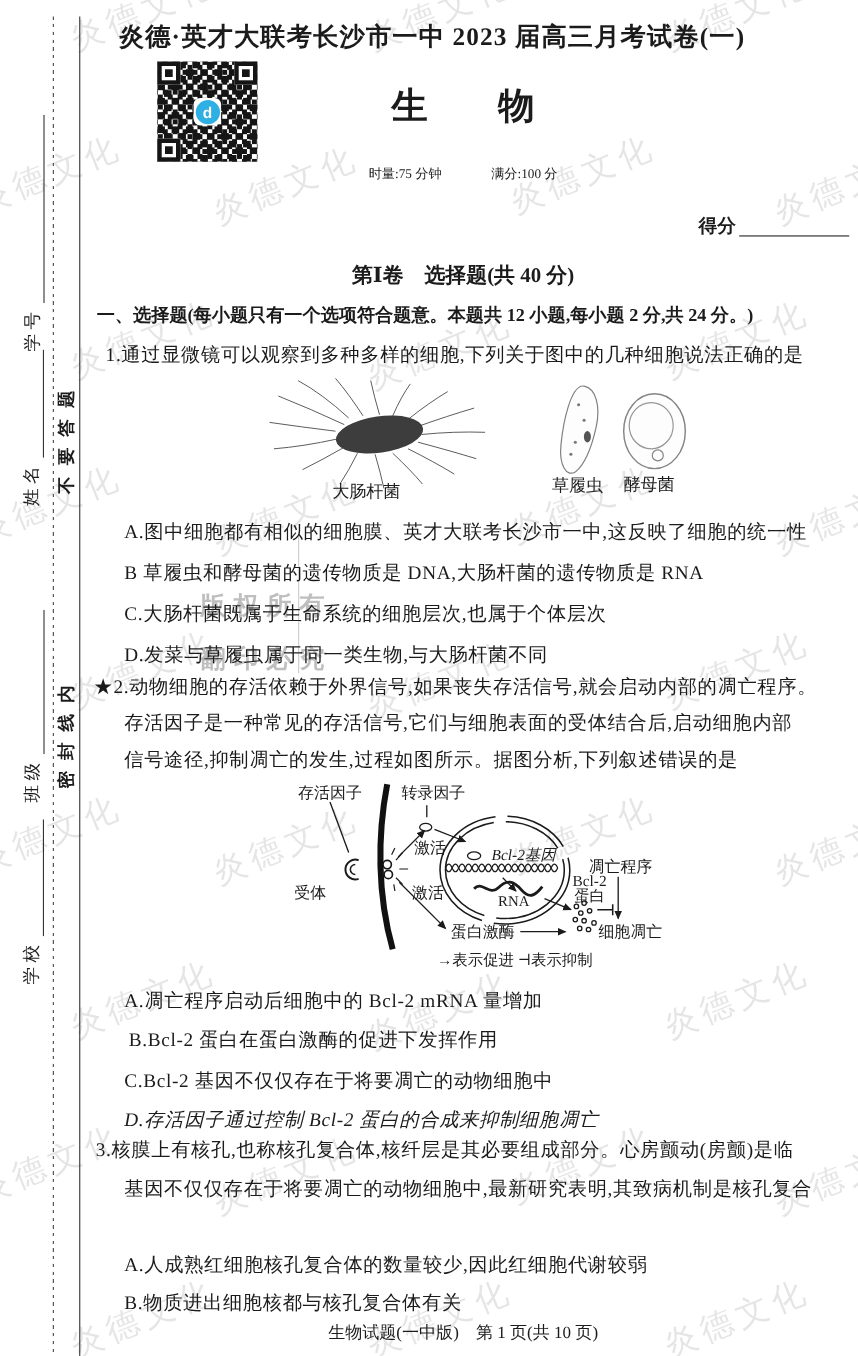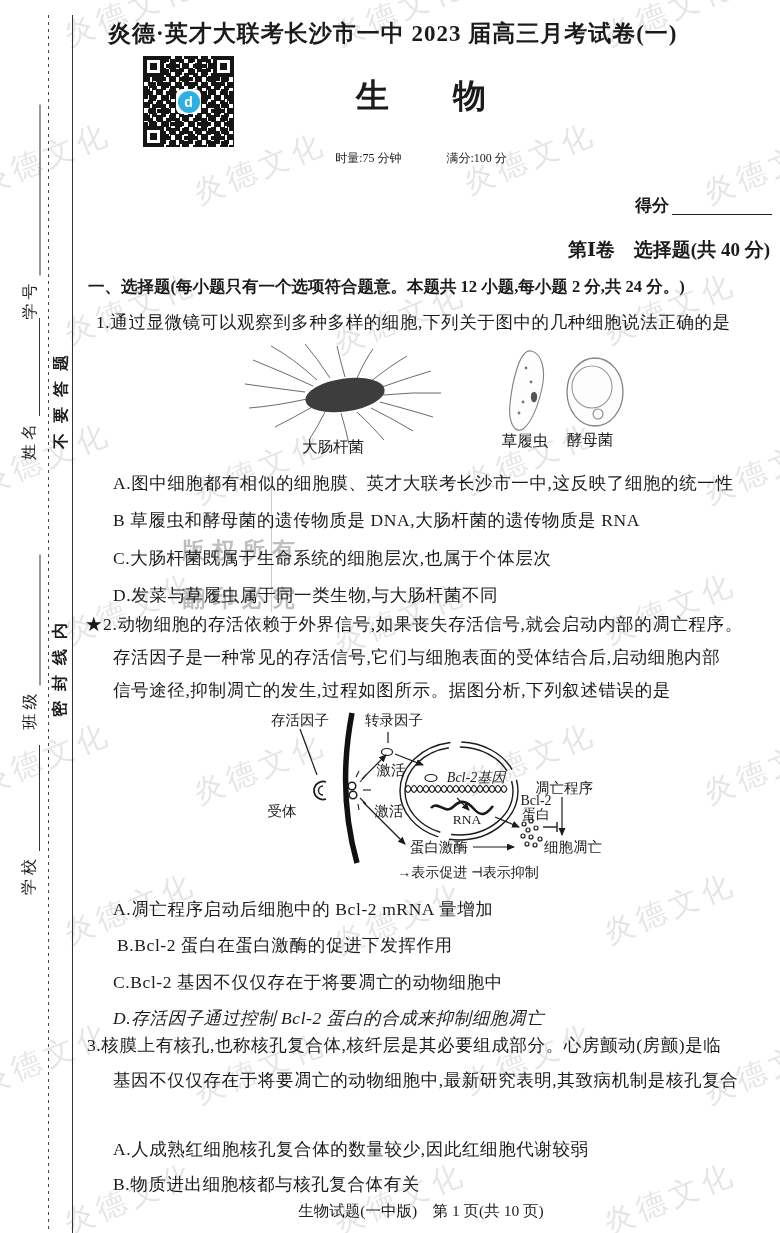--- a/index.html
+++ b/index.html
@@ -27,21 +27,21 @@
      font-weight:bold;letter-spacing:1px;z-index:2;padding-left:36px;}
   .subject{position:absolute;left:72px;right:10px;top:74px;text-align:center;z-index:2;
      font-size:33px;font-weight:bold;}
   .subject span{display:inline-block;}
   .subject .gap{width:64px;}
   .meta{position:absolute;left:72px;right:10px;top:150px;text-align:center;font-size:12px;z-index:2;}
   .meta span{margin:0 21px;}
   .score{position:absolute;left:635px;top:194px;font-size:17px;font-weight:bold;z-index:2;}
   .scoreline{position:absolute;left:672px;top:196px;width:100px;height:18px;
      border-bottom:1.2px solid #222;z-index:2;}
-  .part{position:absolute;left:72px;right:10px;top:237px;text-align:right;font-size:19px;
+  .part{position:absolute;left:72px;right:10px;top:237px;text-align:center;font-size:19px;
      font-weight:bold;z-index:2;}
   .bodyline{position:absolute;font-size:17.5px;letter-spacing:0.6px;z-index:2;white-space:nowrap;}
   .bold{font-weight:bold;}
   .qr{position:absolute;left:143px;top:56px;width:91px;height:91px;z-index:2;
       background-color:#fff;
       background-image:
         repeating-conic-gradient(#151515 0 25%, transparent 0 50%),
         repeating-conic-gradient(#151515 0 25%, transparent 0 50%);
       background-size:13px 13px,9px 9px;
       background-position:0 0,5px 3px;}

